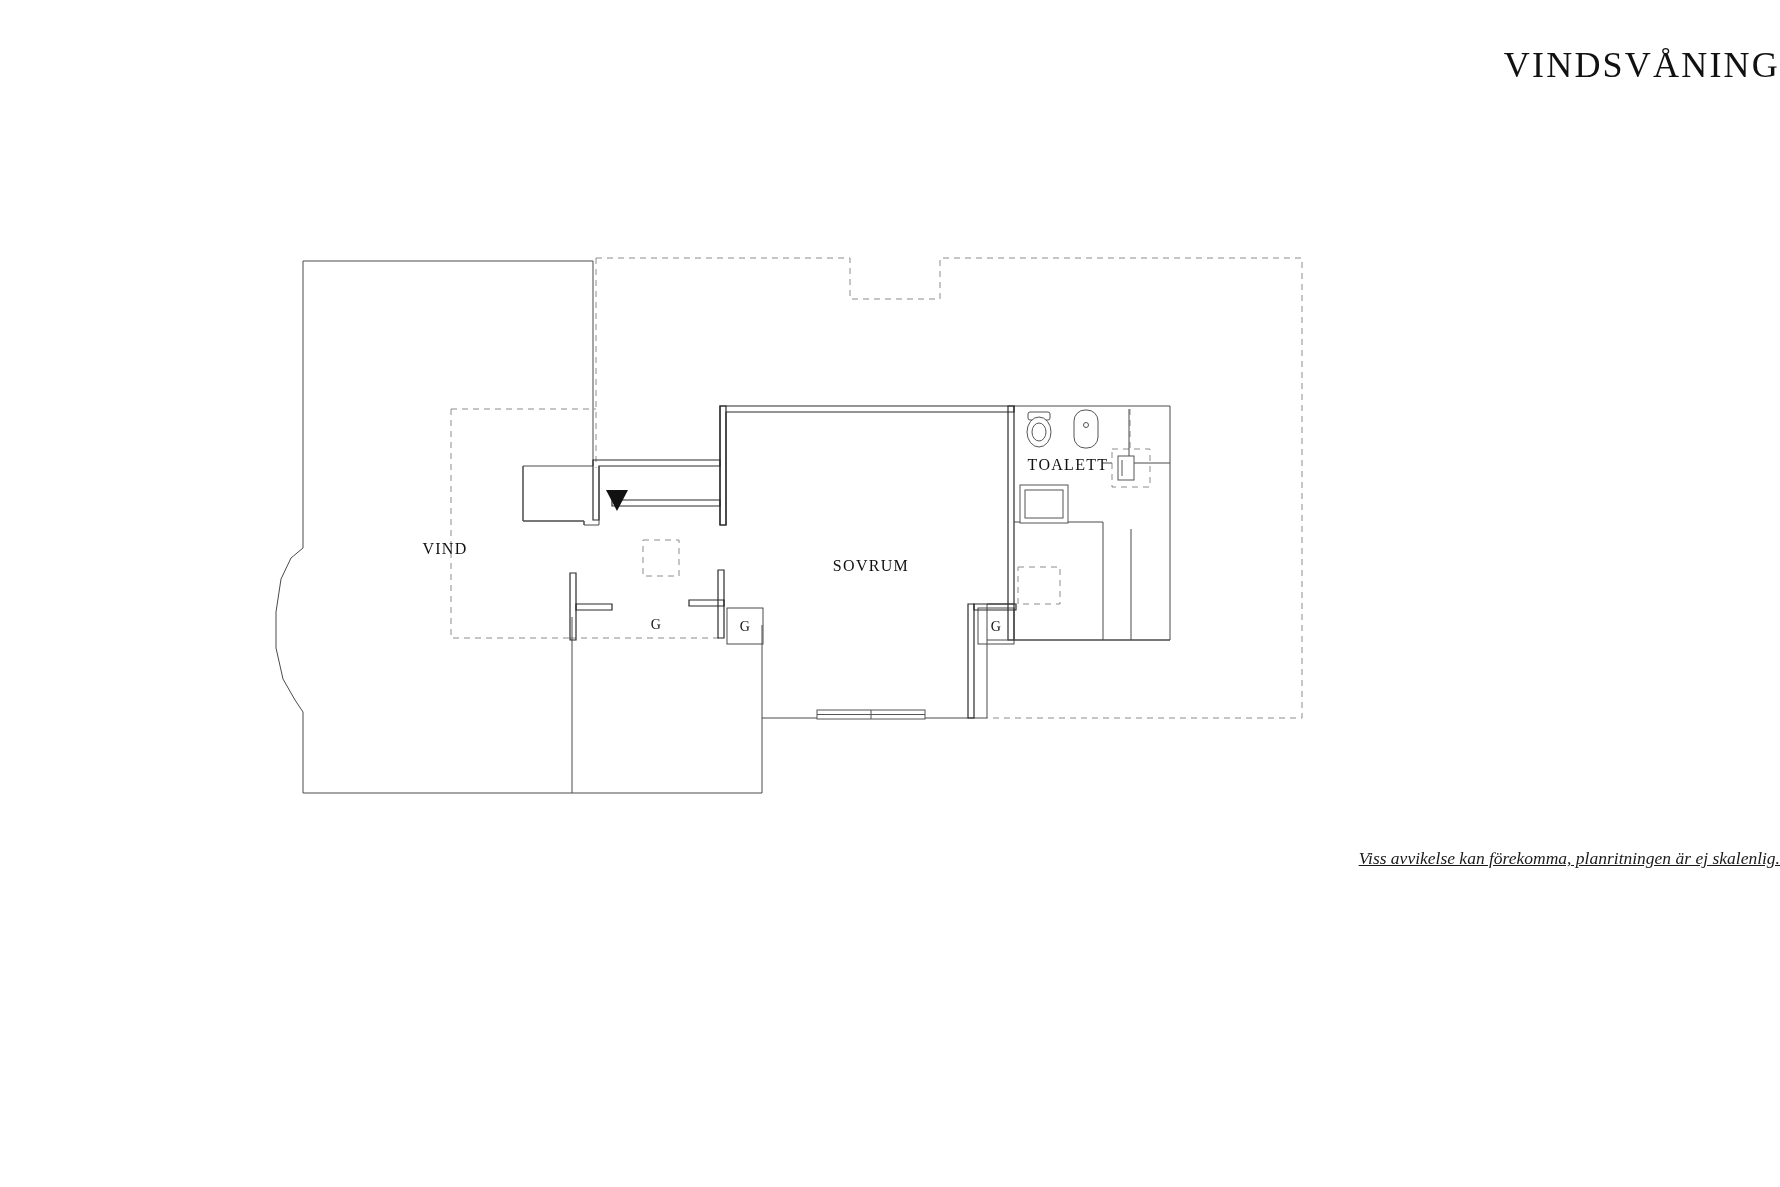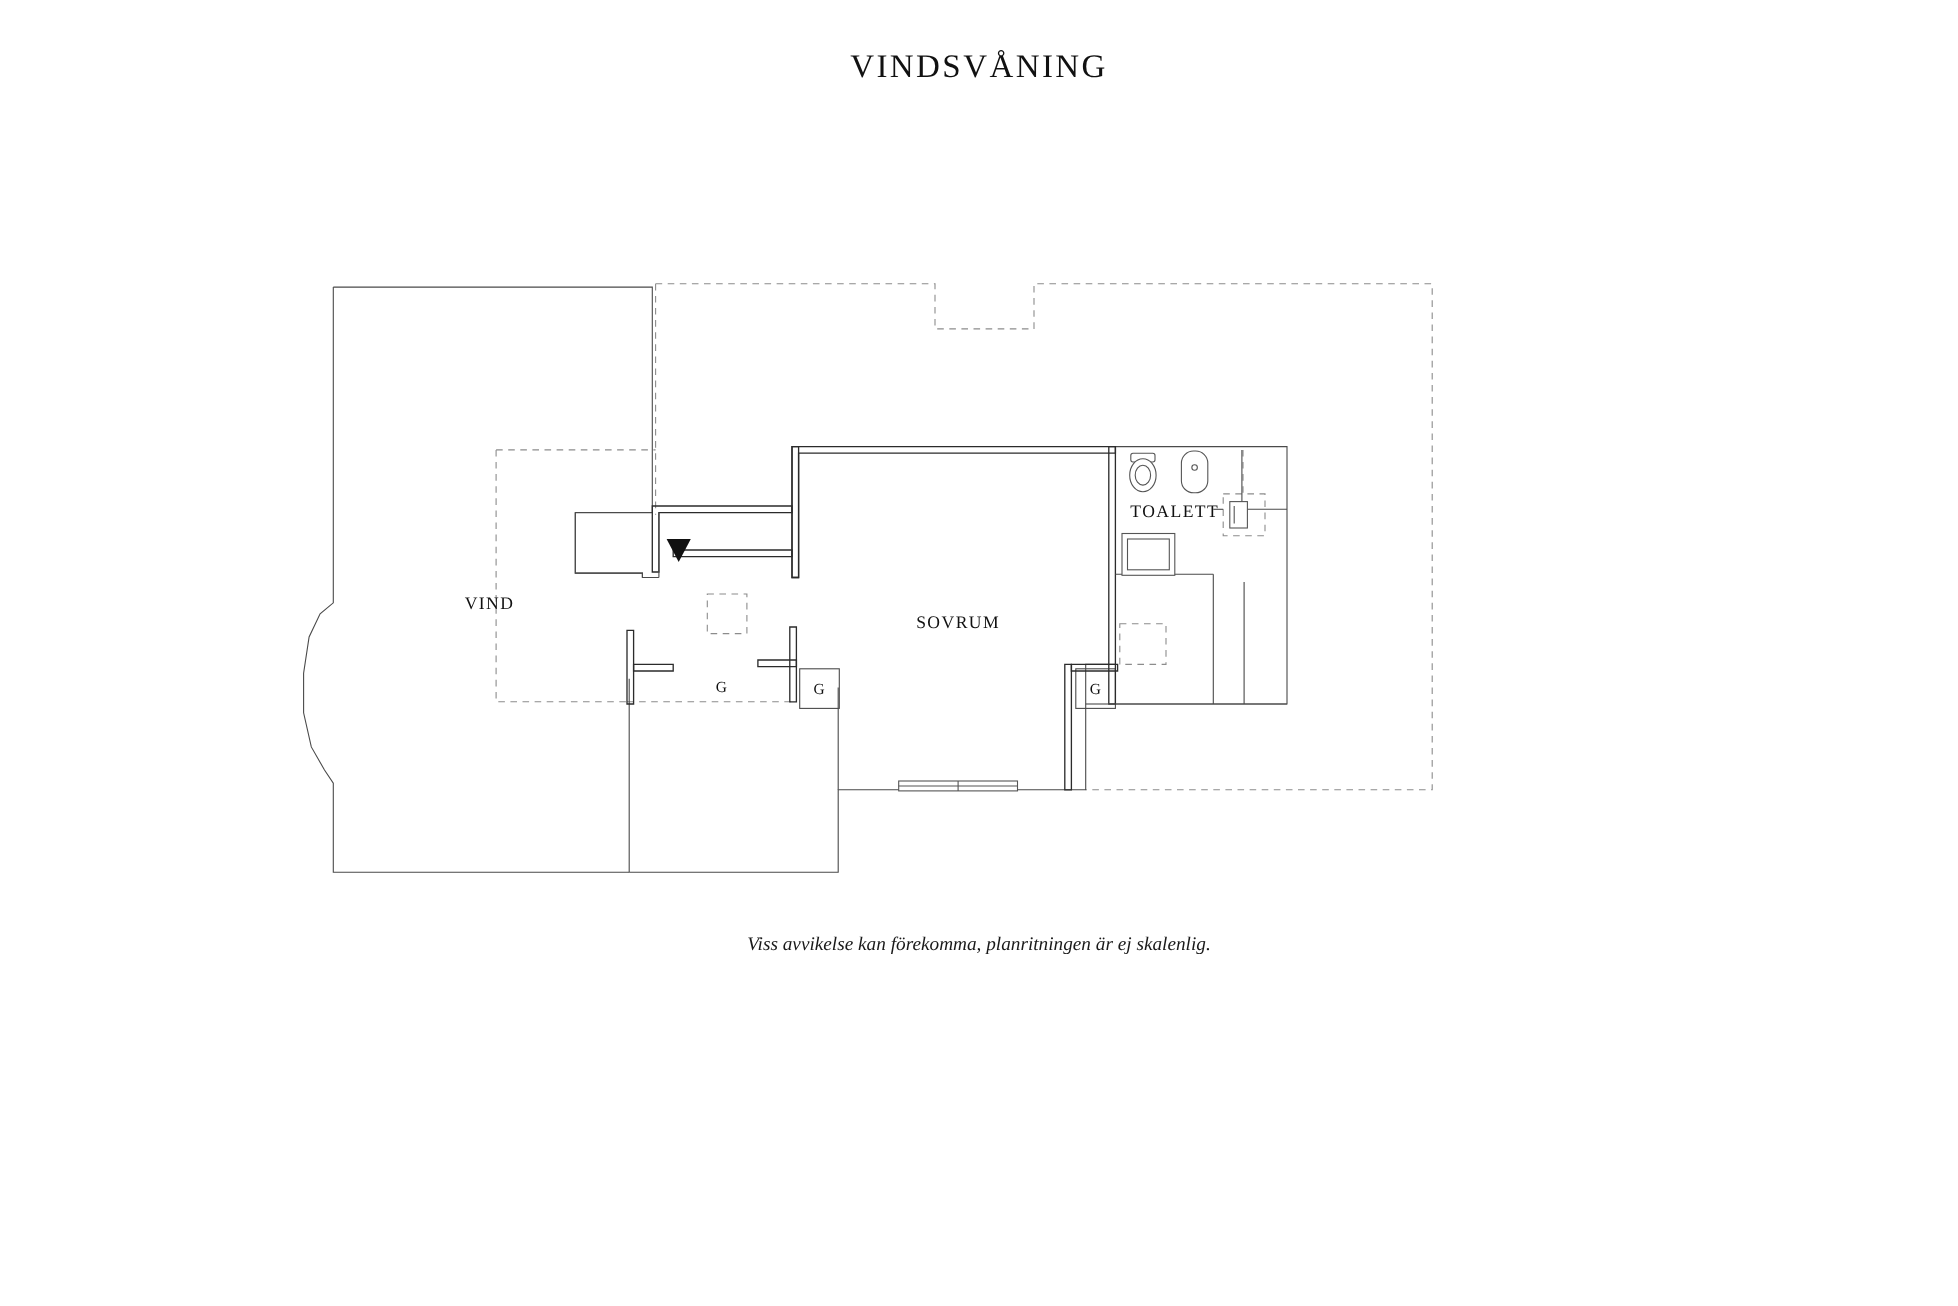--- a/index.html
+++ b/index.html
@@ -13,45 +13,46 @@
     position: relative;
     font-family: "Liberation Serif", serif;
     color: #1a1a1a;
     overflow: hidden;
   }
   #page-title {
     position: absolute;
     top: 44px;
     left: 0;
     width: 100%;
-    text-align: center;
+    text-align: right;
     font-family: "Liberation Serif", serif;
-    font-size: 30px;
+    font-size: 36px;
     letter-spacing: 2.2px;
     font-variant: small-caps;
     text-transform: uppercase;
     color: #111111;
   }
   #floorplan-canvas {
     position: absolute;
     top: 0;
     left: 0;
     width: 1780px;
     height: 1187px;
   }
   #disclaimer {
     position: absolute;
     top: 848px;
     left: 0;
     width: 100%;
-    text-align: center;
+    text-align: right;
     font-family: "Liberation Serif", serif;
     font-style: italic;
     font-size: 17.5px;
     color: #1a1a1a;
+    text-decoration: underline;
   }
   .rlabel {
     font-family: "Liberation Serif", serif;
     font-size: 16px;
     letter-spacing: 1.3px;
     fill: #111111;
   }
   .rlabel-sm {
     font-family: "Liberation Serif", serif;
     font-size: 14px;

